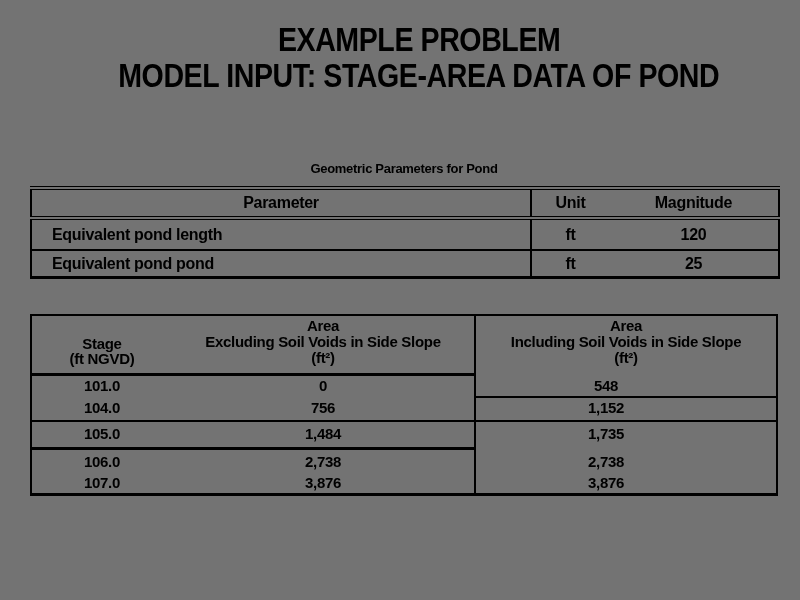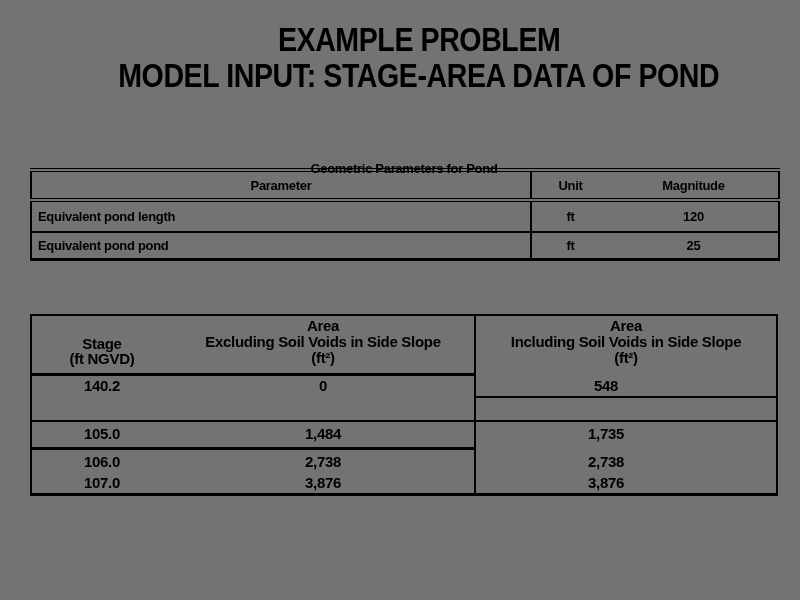--- a/index.html
+++ b/index.html
@@ -42,26 +42,26 @@
     top: 161px;
     left: 30px;
     width: 748px;
     text-align: center;
     font-size: 13px;
     letter-spacing: -0.3px;
   }
   
   table.t1 {
     position: absolute;
-    top: 168px;
+    top: 186px;
     left: 30px;
     width: 748px;
     border-collapse: collapse;
     table-layout: fixed;
-    font-size: 13px;
+    font-size: 16px;
     letter-spacing: -0.3px;
     font-weight: bold;
   }
   table.t1 {
     border-top: 4px double #000;
     border-bottom: 3px solid #000;
     border-left: 2px solid #000;
     border-right: 2px solid #000;
   }
   table.t1 col.c1 { width: 500px; }
@@ -72,21 +72,21 @@
     font-weight: bold;
     vertical-align: middle;
   }
   table.t1 thead th {
     height: 26px;
     border-bottom: 4px double #000;
     text-align: center;
   }
   table.t1 tbody tr.r1 td { height: 29px; border-bottom: 2px solid #000; }
   table.t1 tbody tr.r2 td { height: 25px; }
-  table.t1 .cell-param { text-align: left; padding-left: 6px; border-right: 2px solid #000; }
+  table.t1 .cell-param { text-align: left; padding-left: 20px; border-right: 2px solid #000; }
   table.t1 .cell-unit { text-align: center; }
   table.t1 .cell-mag  { text-align: center; }
   
   .t2 {
     position: absolute;
     top: 314px;
     left: 30px;
     width: 748px;
     height: 182px;
     box-sizing: border-box;
@@ -181,23 +181,28 @@
         <div>Excluding Soil Voids in Side Slope</div>
         <div>(ft²)</div>
       </div>
       <div class="hdr hdr-incl">
         <div>Area</div>
         <div>Including Soil Voids in Side Slope</div>
         <div>(ft²)</div>
       </div>
 
       <div class="drow row-1">
-        <span class="cell cell-stage">140.2</span>
+        <span class="cell cell-stage">101.0</span>
         <span class="cell cell-excl">0</span>
         <span class="cell cell-incl">548</span>
+      </div>
+      <div class="drow row-2">
+        <span class="cell cell-stage">104.0</span>
+        <span class="cell cell-excl">756</span>
+        <span class="cell cell-incl">1,152</span>
       </div>
       <div class="drow row-3">
         <span class="cell cell-stage">105.0</span>
         <span class="cell cell-excl">1,484</span>
         <span class="cell cell-incl">1,735</span>
       </div>
       <div class="drow row-4">
         <span class="cell cell-stage">106.0</span>
         <span class="cell cell-excl">2,738</span>
         <span class="cell cell-incl">2,738</span>

